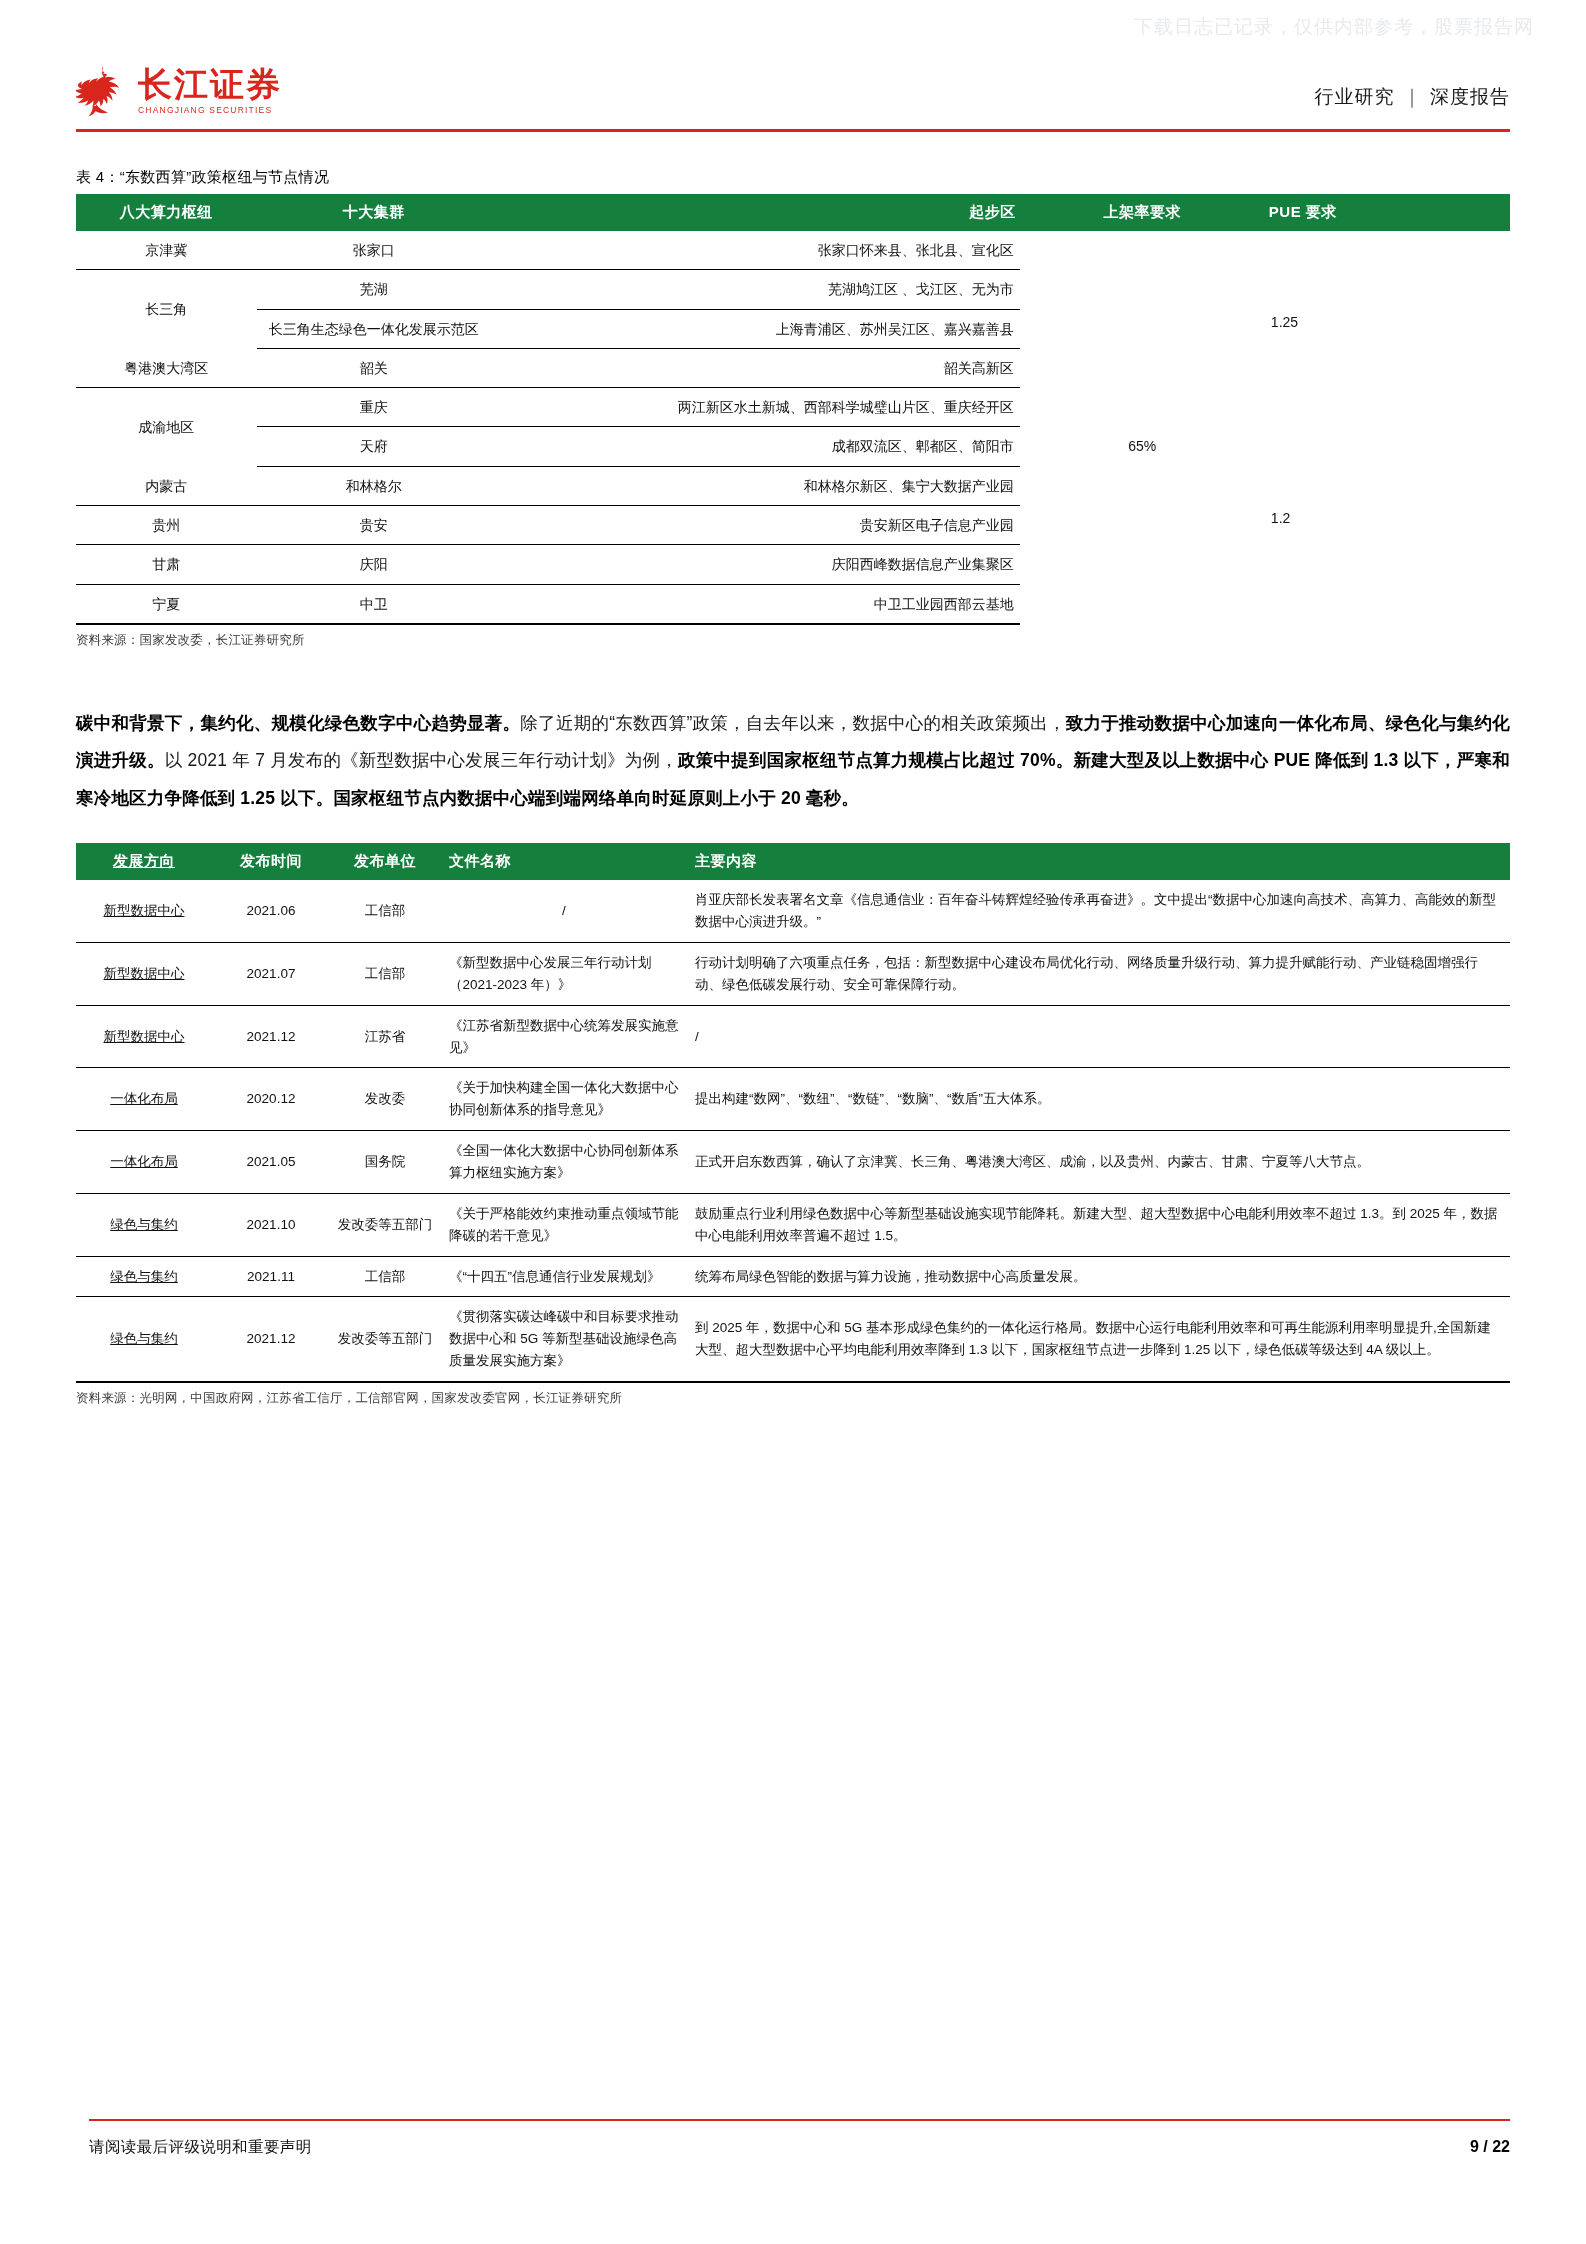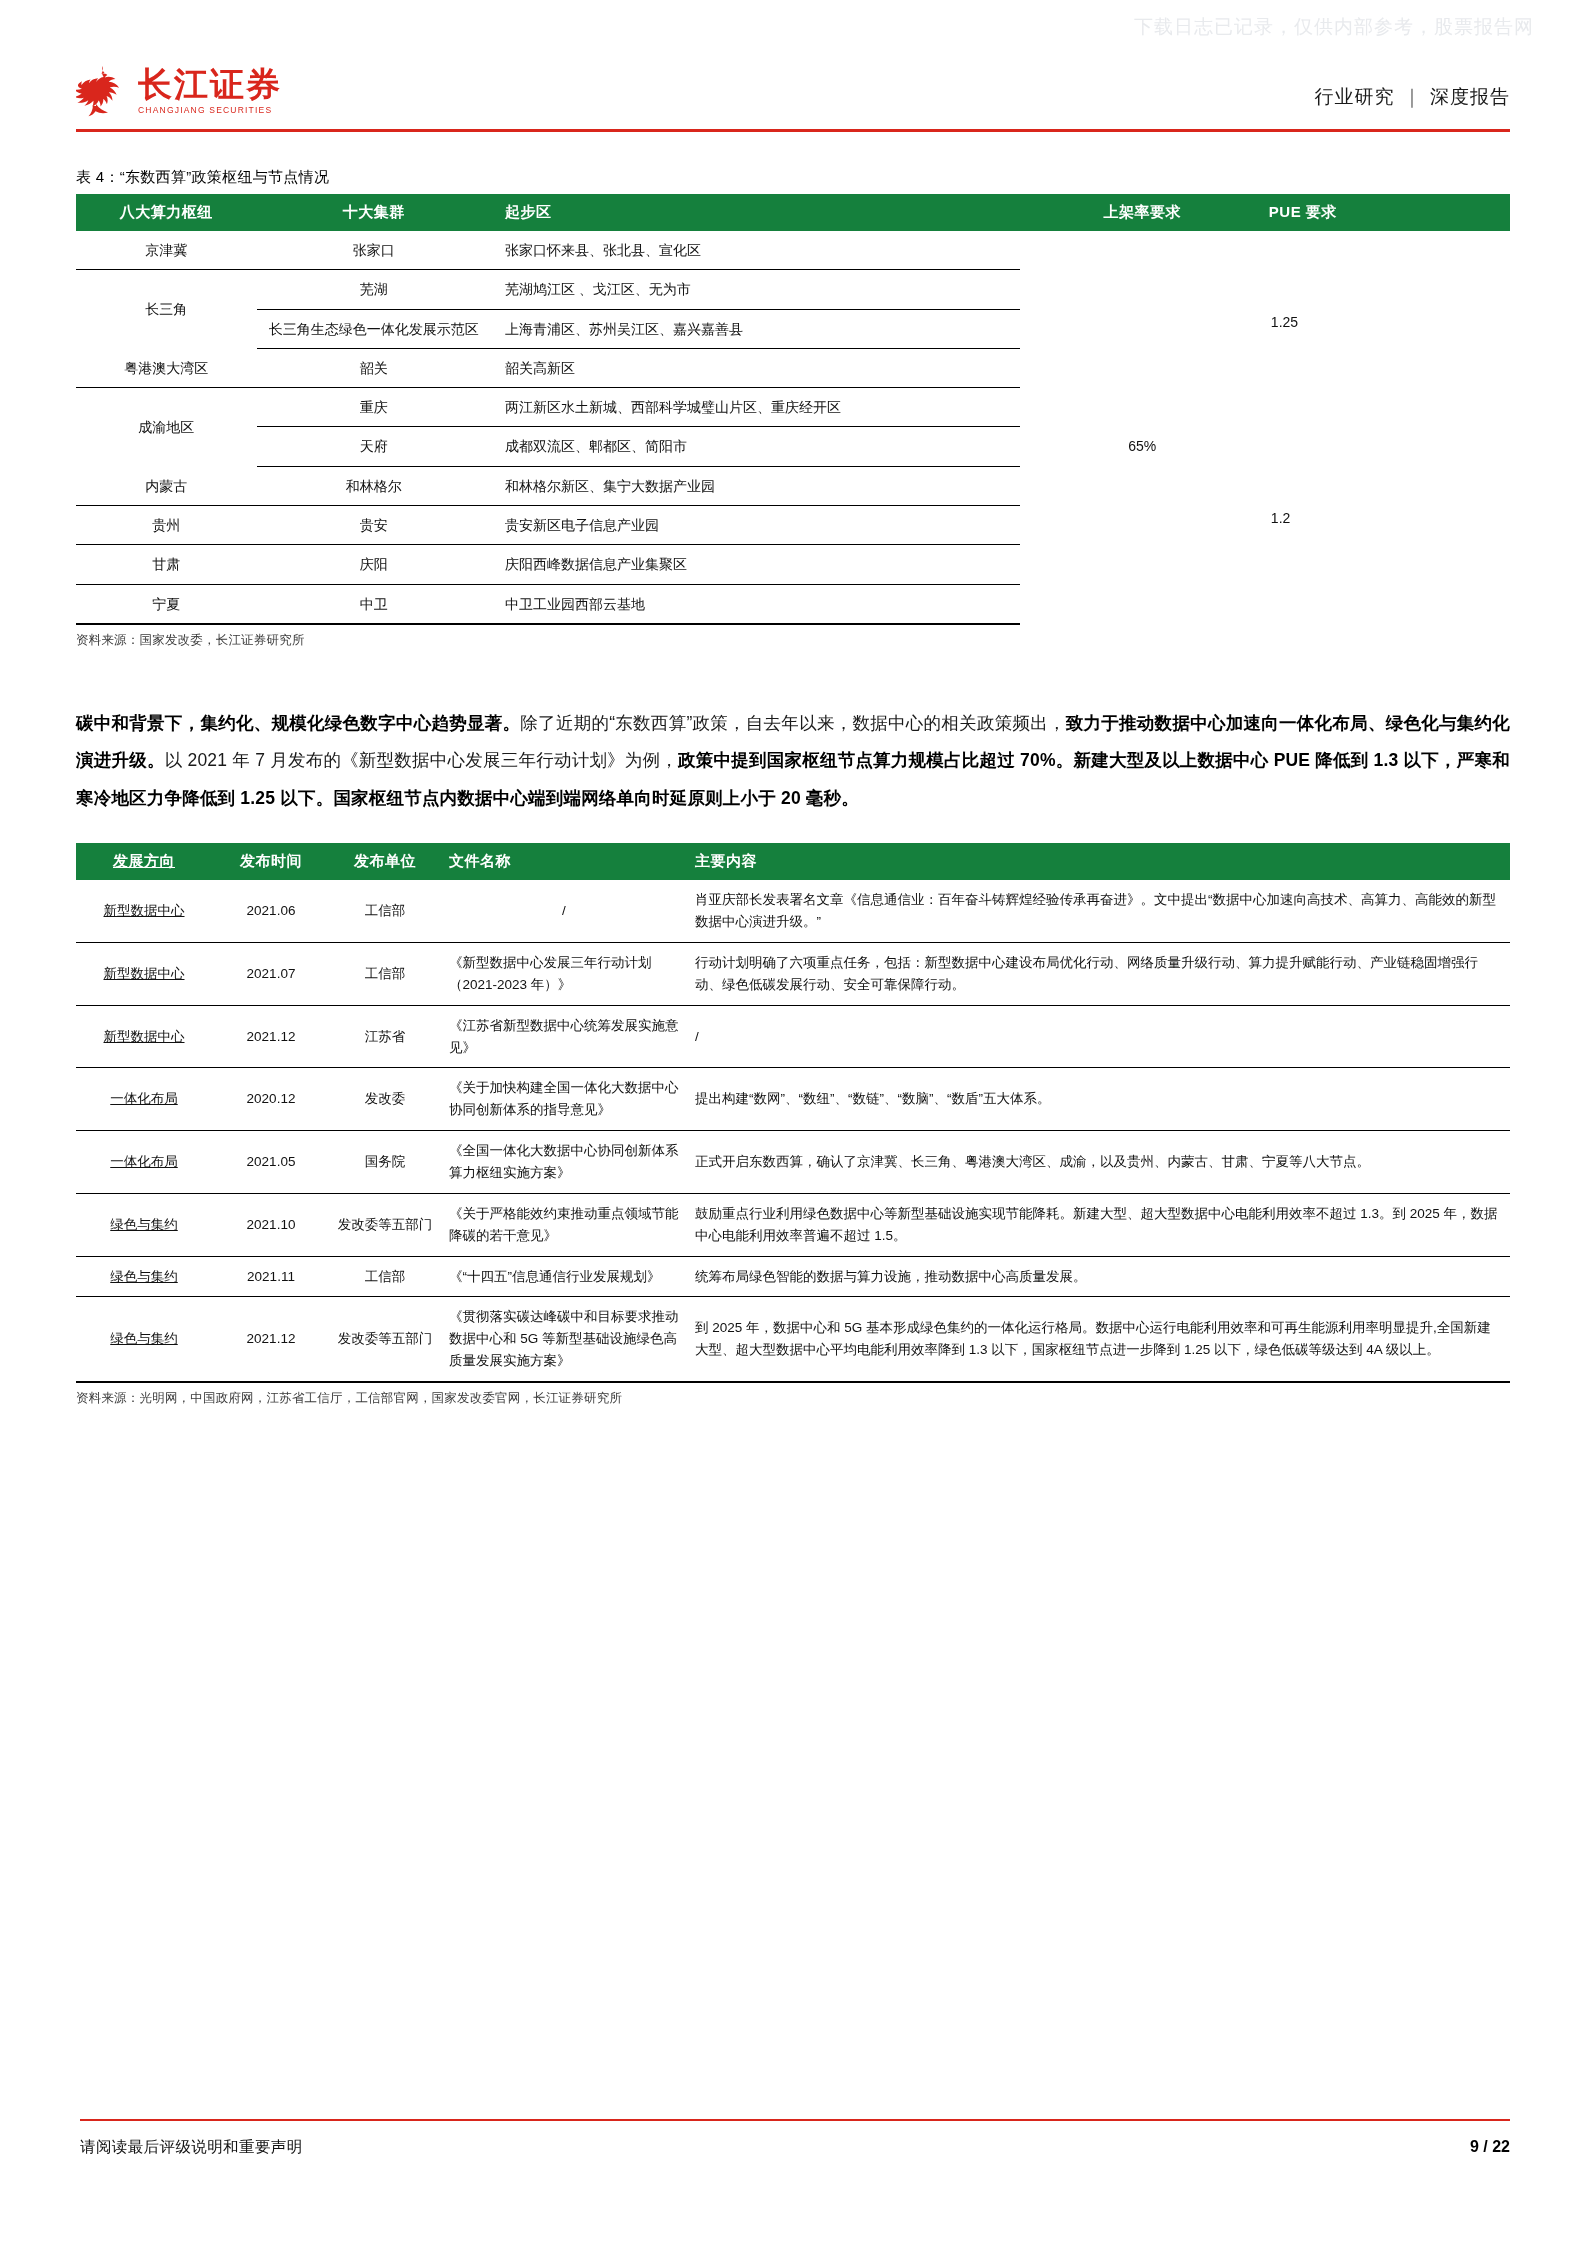--- a/index.html
+++ b/index.html
@@ -111,21 +111,21 @@
   
   .t4 td {
     font-size: 14px;
     padding: 9px 6px;
     vertical-align: middle;
     line-height: 1.45;
     color: #111;
   }
   .t4 .c-hub   { width: 168px; text-align:center; }
   .t4 .c-clus  { width: 218px; text-align:center; }
-  .t4 .c-zone  { width: 492px; text-align:left; padding-left: 14px;}
+  .t4 .c-zone  { width: 492px; text-align:right; padding-left: 14px;}
   .t4 .c-rate  { width: 228px; text-align:center;margin-top:16px; }
   .t4 .c-pue   { width: 228px; text-align:left; }
   .t4 tbody tr td { border-bottom: 1.6px solid #000; }
   .t4 td.rule-inner { border-bottom: 1.1px solid #000; }
   .t4 td.norule { border-bottom: none !important; }
   .t4 tbody tr:last-child td { border-bottom: 2.2px solid #000; }
   .t4 thead tr th { border-bottom: none; }
 
   
   .para {
@@ -151,21 +151,21 @@
   .t5 .c-time { width: 118px; text-align:center; }
   .t5 .c-unit { width: 110px; text-align:center; }
   .t5 .c-doc  { width: 246px; text-align:left; padding-left: 9px; }
   .t5 .c-main { width: auto; text-align:left; padding-left: 9px; }
   .t5 thead th { border-bottom: none; }
   .t5 tbody tr:last-child td { border-bottom: 2.2px solid #000; }
 
   
   .page-footer {
     position: absolute;
-    left: 80px;
+    left: 89px;
     right: 76px;
     bottom: 86px;
   }
   .footer-rule { height: 2px; background: #d9261c; }
   .footer-row {
     display:flex;
     justify-content: space-between;
     align-items: baseline;
     margin-top: 16px;
   }

